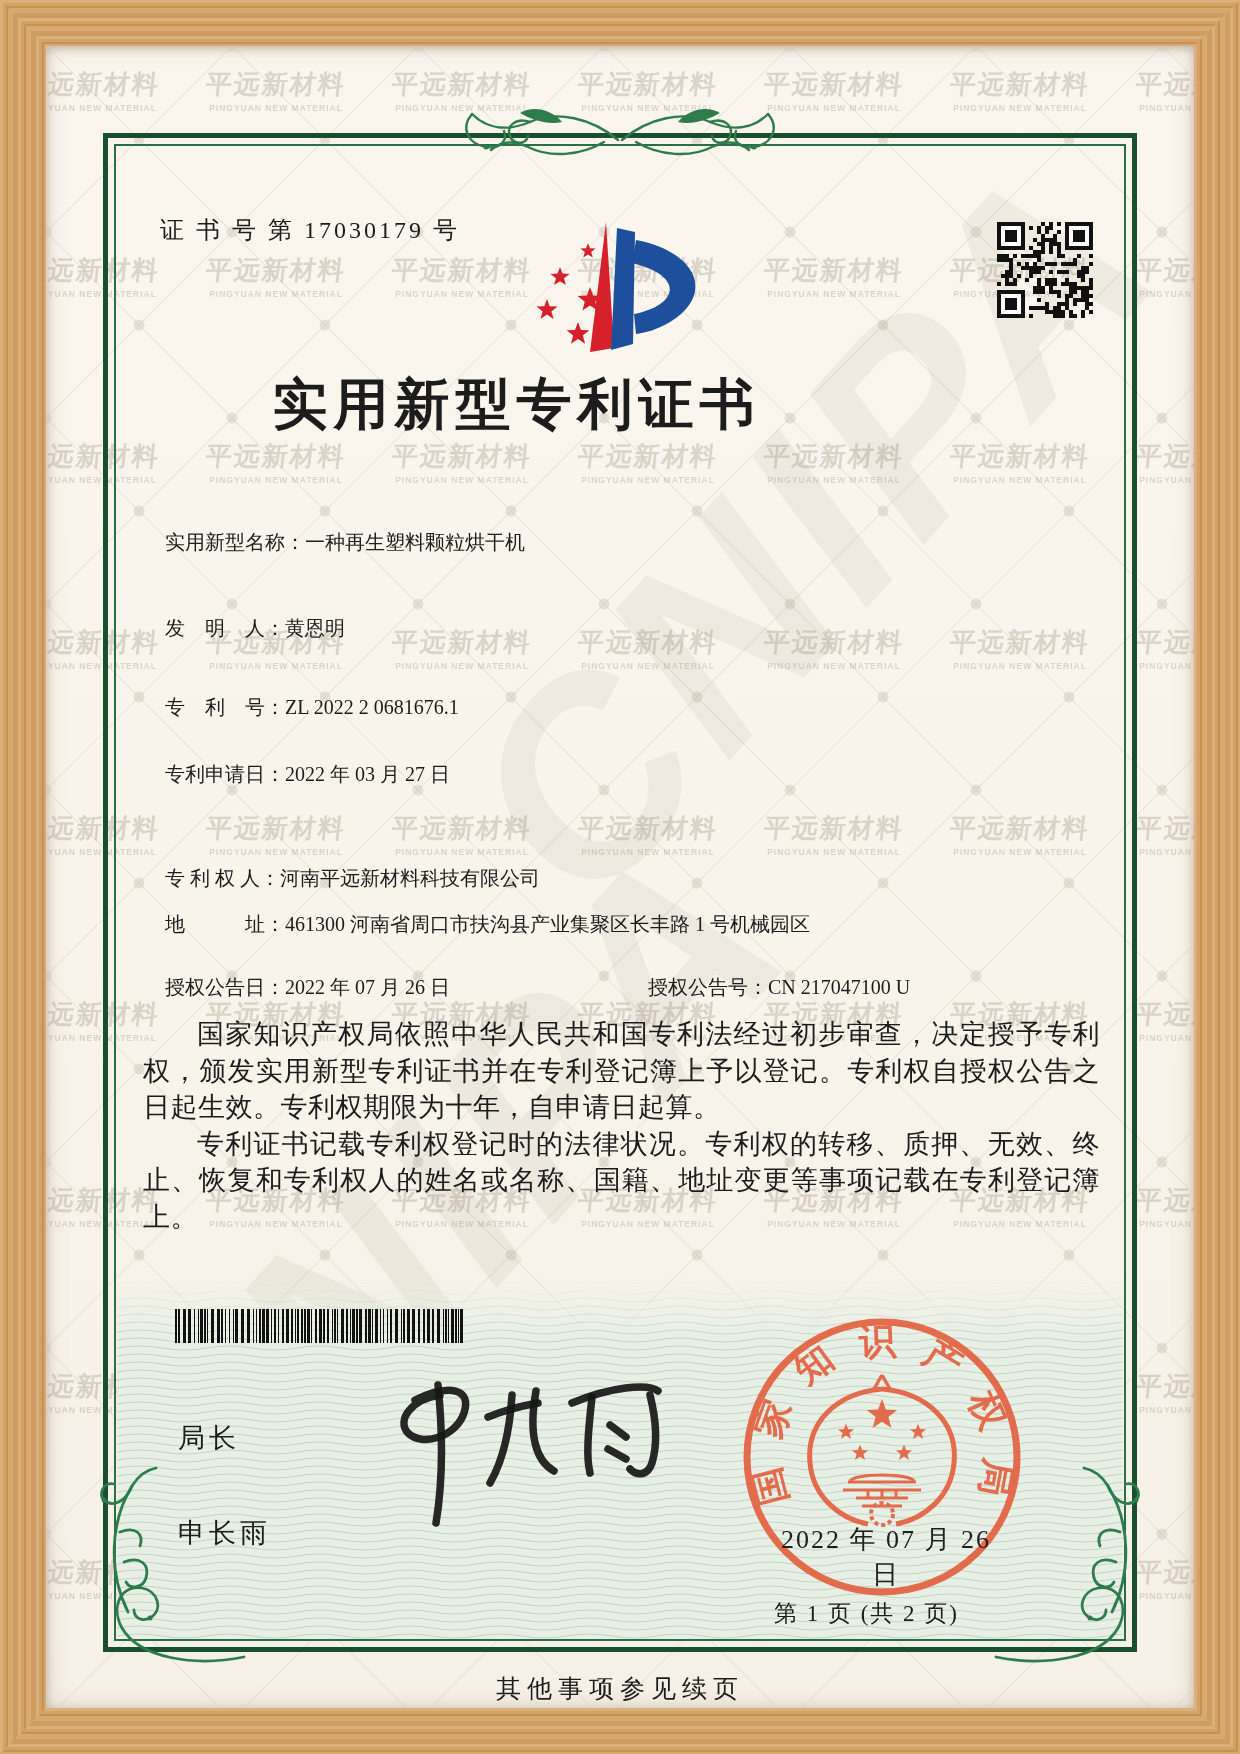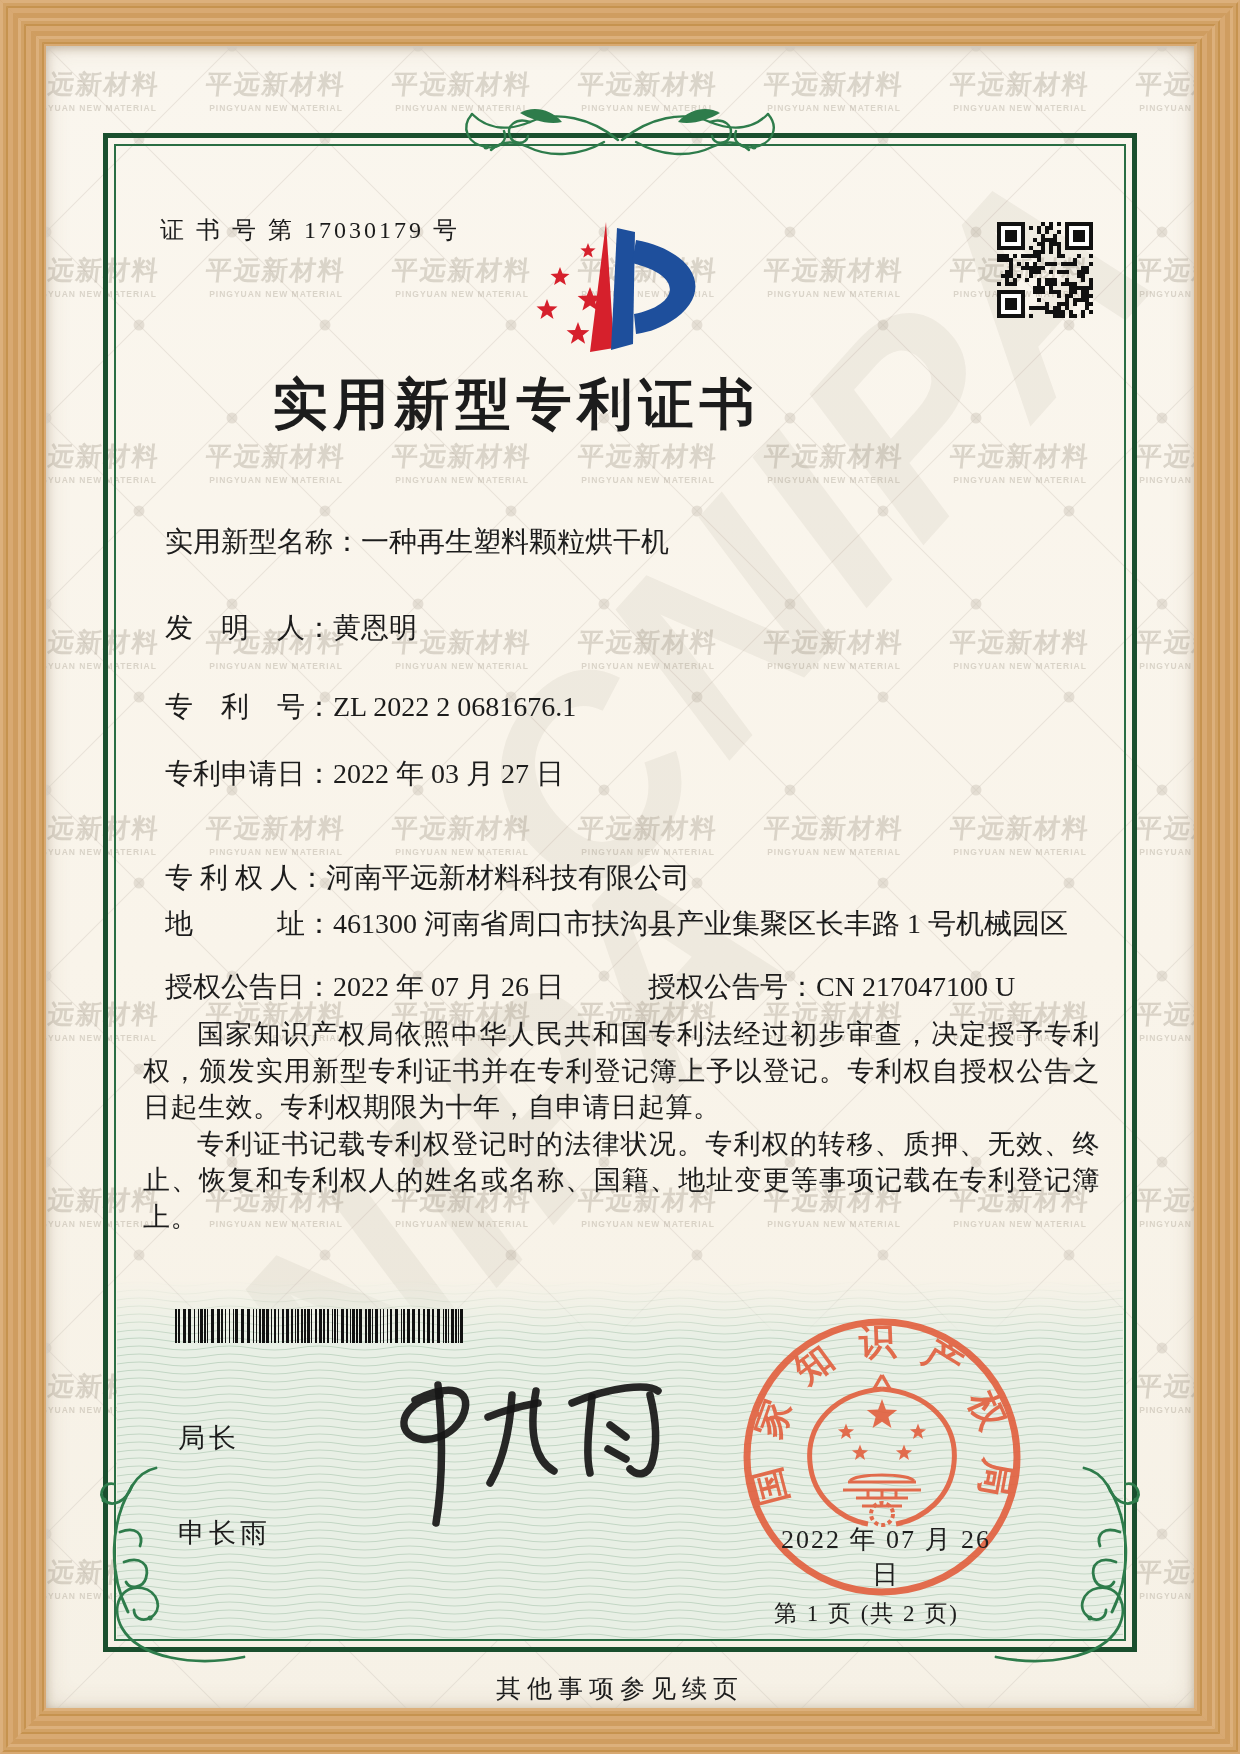--- a/index.html
+++ b/index.html
@@ -34,21 +34,21 @@
      border:2px solid #2a6e44;box-sizing:border-box;}
   .orn{position:absolute;}
   .orn path,.orn circle{stroke:#2e7c4b;stroke-width:2.4;fill:none;stroke-linecap:round;}
   .orn .fill{fill:#2e7c4b;stroke:none;}
   .corner-orn path{stroke-width:2.8;}
   .mirror{transform:scaleX(-1);}
   
   .abs{position:absolute;}
   .cert-no{left:160px;top:214px;font-size:24px;letter-spacing:3px;}
   .title{left:103px;top:368px;width:827px;text-align:center;font-size:55px;font-weight:bold;letter-spacing:6px;}
-  .field{position:absolute;left:165px;display:flex;font-size:28px;line-height:42px;}
+  .field{position:absolute;left:165px;display:flex;font-size:20px;line-height:42px;}
   .field .lbl{white-space:pre;}
   .field .val{width:735px;}
   .body-text{left:143px;top:1016px;width:957px;font-size:27px;line-height:36.5px;text-align:justify;letter-spacing:.5px;}
   .body-text p{margin:0;text-indent:2em;}
   .director{font-size:27px;font-family:"Liberation Sans",sans-serif;letter-spacing:4px;}
   .page-no{left:103px;top:1598px;width:856px;text-align:right;font-size:23px;letter-spacing:2px;}
   .note{left:103px;top:1672px;width:1034px;text-align:center;font-size:25px;letter-spacing:6px;}
   .seal-date{left:766px;top:1522px;width:240px;text-align:center;font-size:26px;letter-spacing:2px;color:#1e1e1e;}
   .seal-svg{opacity:.88;}
   .seal-svg path,.seal-svg circle{stroke:#e25b39;fill:none;}

